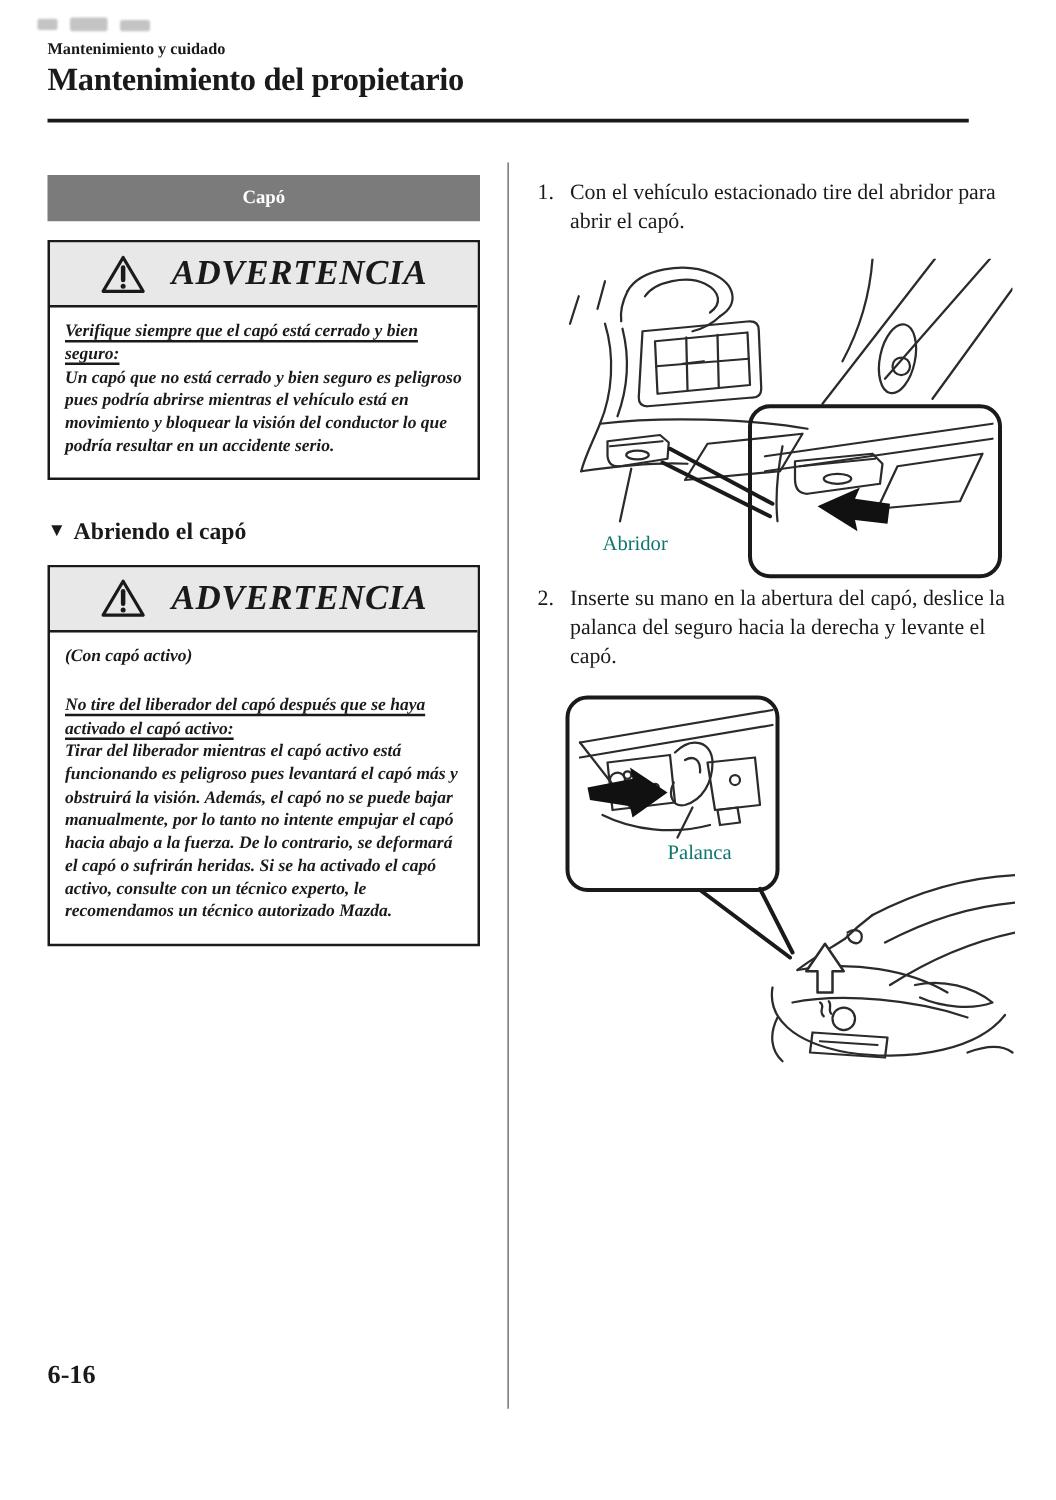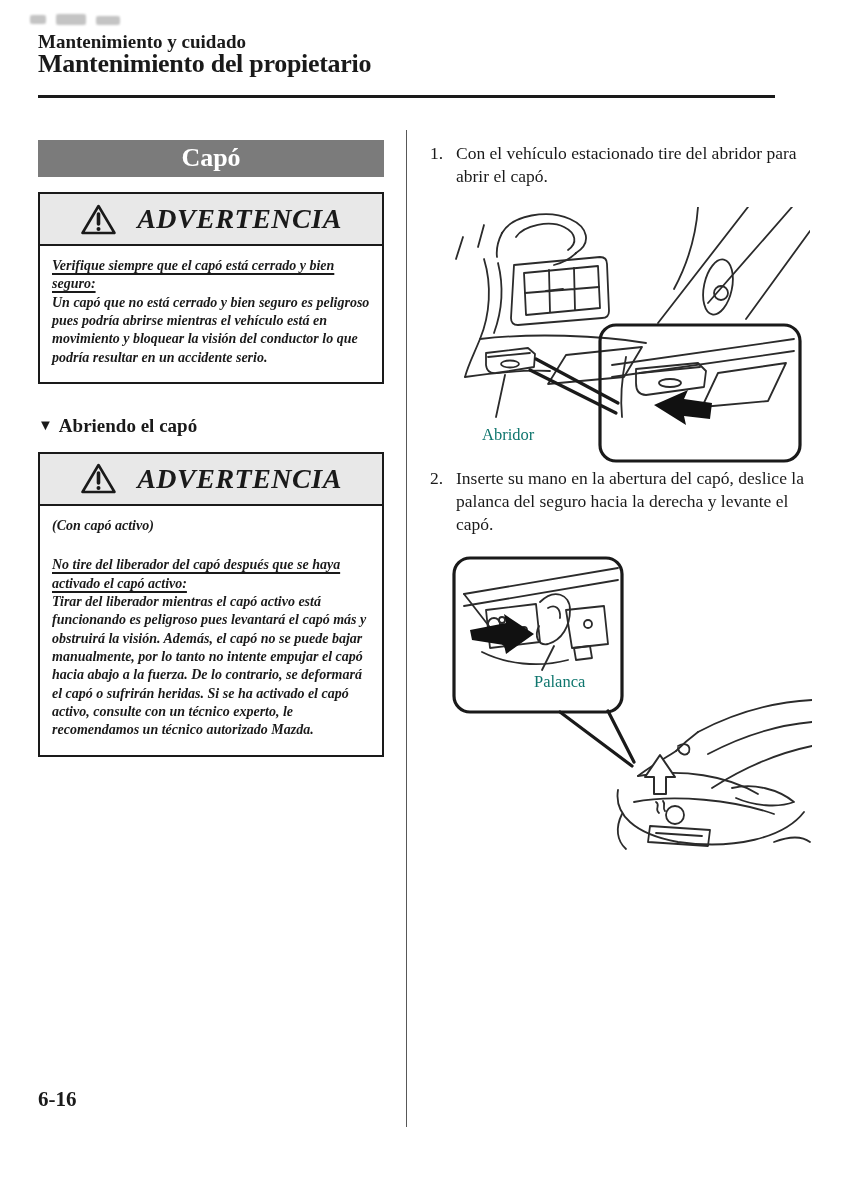--- a/index.html
+++ b/index.html
@@ -7,27 +7,27 @@
     position:relative;width:845px;height:1200px;background:#fff;
     font-family:"Liberation Serif", serif;color:#1a1a1a;overflow:hidden;
   }
   
   .smudge{position:absolute;left:30px;top:13px;width:95px;height:13px;opacity:.5;filter:blur(1px);}
   .smudge i{position:absolute;background:#8a8a8a;border-radius:2px;}
   .smudge i:nth-child(1){left:0;top:2px;width:16px;height:9px;}
   .smudge i:nth-child(2){left:26px;top:1px;width:30px;height:11px;}
   .smudge i:nth-child(3){left:66px;top:3px;width:24px;height:9px;}
 
-  .breadcrumb{position:absolute;left:38px;top:31px;font-size:19px;font-weight:bold;}
+  .breadcrumb{position:absolute;left:38px;top:31px;font-size:13px;font-weight:bold;}
   .page-title{position:absolute;left:38px;top:49px;margin:0;font-size:26px;font-weight:bold;letter-spacing:-.3px;}
   .rule{position:absolute;left:38px;top:95px;width:737px;height:3px;background:#1a1a1a;}
   .col-divider{position:absolute;left:406px;top:130px;width:1px;height:997px;background:#585858;}
 
   .left-col{position:absolute;left:38px;top:140px;width:346px;}
-  .section-bar{height:37px;background:#7b7b7b;color:#ffffff;font-size:26px;font-weight:bold;
+  .section-bar{height:37px;background:#7b7b7b;color:#ffffff;font-size:15px;font-weight:bold;
     text-align:center;line-height:36px;}
   .warn{border:2px solid #1a1a1a;margin-top:15px;background:#fff;}
   .warn-head{background:#e8e8e8;border-bottom:2px solid #1a1a1a;height:50px;
     display:flex;align-items:center;justify-content:center;gap:20px;
     font-size:28px;font-weight:bold;font-style:italic;letter-spacing:.5px;}
   .warn-head svg{display:block;}
   .warn-body{padding:11px 12px 15px 12px;font-size:14px;font-weight:bold;font-style:italic;line-height:1.31;}
   .warn-body p{margin:0;}
   .underl{text-decoration:underline;text-underline-offset:3px;text-decoration-thickness:1.5px;}
   .note-gap{margin-bottom:21px !important;}

